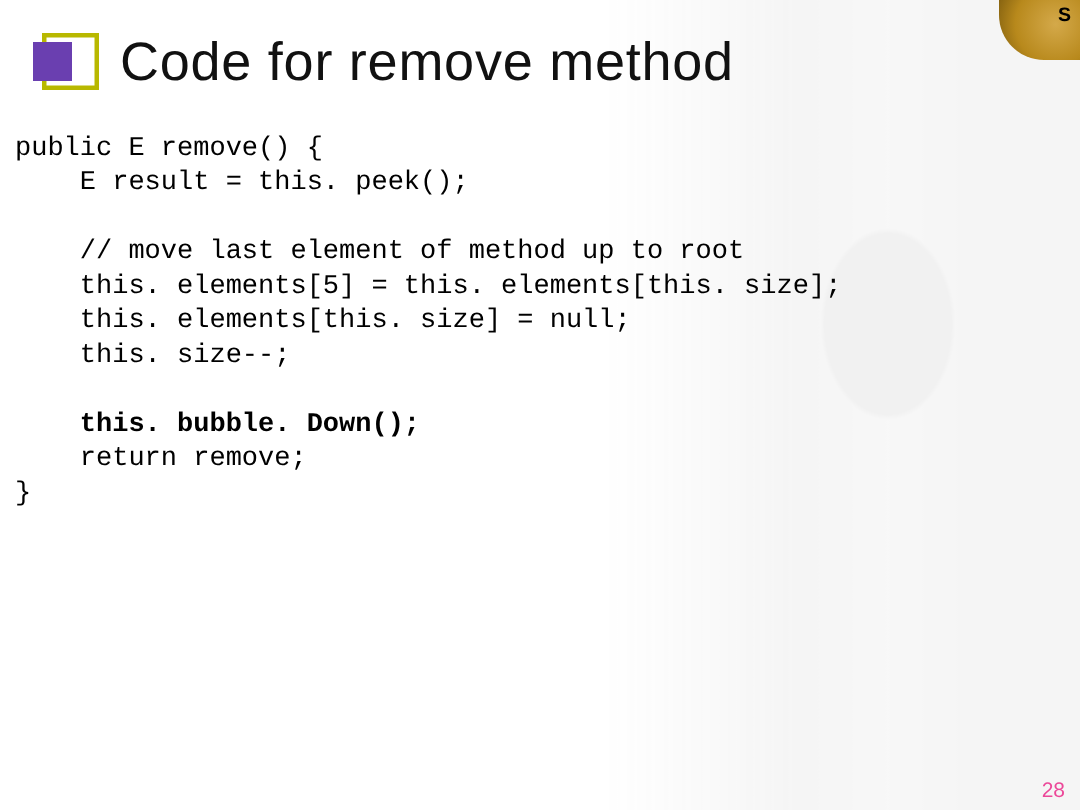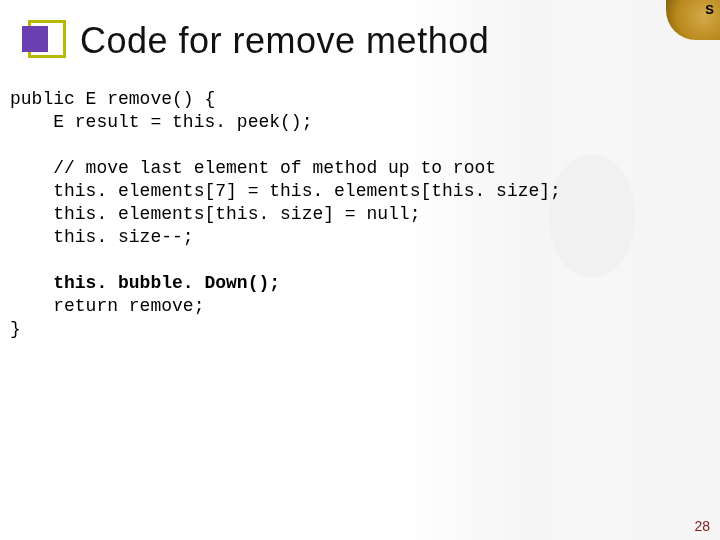--- a/index.html
+++ b/index.html
@@ -22,20 +22,21 @@
     background:
       radial-gradient(ellipse 140px 200px at 60% 40%, #555 0%, #555 30%, transparent 32%),
       linear-gradient(90deg, transparent 0%, #888 40%, #aaa 60%, #888 80%);
     pointer-events: none;
   }
   .title-wrap {
     position: absolute;
     top: 20px;
     left: 28px;
     display: flex;
+    align-items: center;
     gap: 14px;
   }
   .title-box {
     width: 38px;
     height: 38px;
     position: relative;
   }
   .title-box .outer {
     position: absolute;
     inset: 0;
@@ -63,21 +64,21 @@
     font-size: 18px;
     color: #000;
     line-height: 1.28;
     white-space: pre;
   }
   .page-num {
     position: absolute;
     bottom: 6px;
     right: 10px;
     font-size: 14px;
-    color: #7f1d1d;
+    color: #ec4899;
     font-family: Verdana, Geneva, sans-serif;
   }
   .corner-badge {
     position: absolute;
     top: 0;
     right: 0;
     width: 54px;
     height: 40px;
     background: radial-gradient(circle at 70% 40%, #d4a94a 0%, #b8891c 60%, #7a5a0e 100%);
     border-bottom-left-radius: 30px;
@@ -105,21 +106,21 @@
     <div class="outer"></div>
     <div class="inner"></div>
   </div>
   <div class="title">Code for remove method</div>
 </div>
 
 <div class="code-block"><span>public E remove() {</span>
 <span>    E result = this. peek();</span>
 <span></span>
 <span>    // move last element of method up to root</span>
-<span>    this. elements[7] = this. elements[this. size];</span>
+<span>    this. elements[5] = this. elements[this. size];</span>
 <span>    this. elements[this. size] = null;</span>
 <span>    this. size--;</span>
 <span></span>
 <b><span>    this. bubble. Down();</span></b>
 <span>    return remove;</span>
 <span>}</span></div>
 
 <div class="page-num">28</div>
 
 </body></html>

